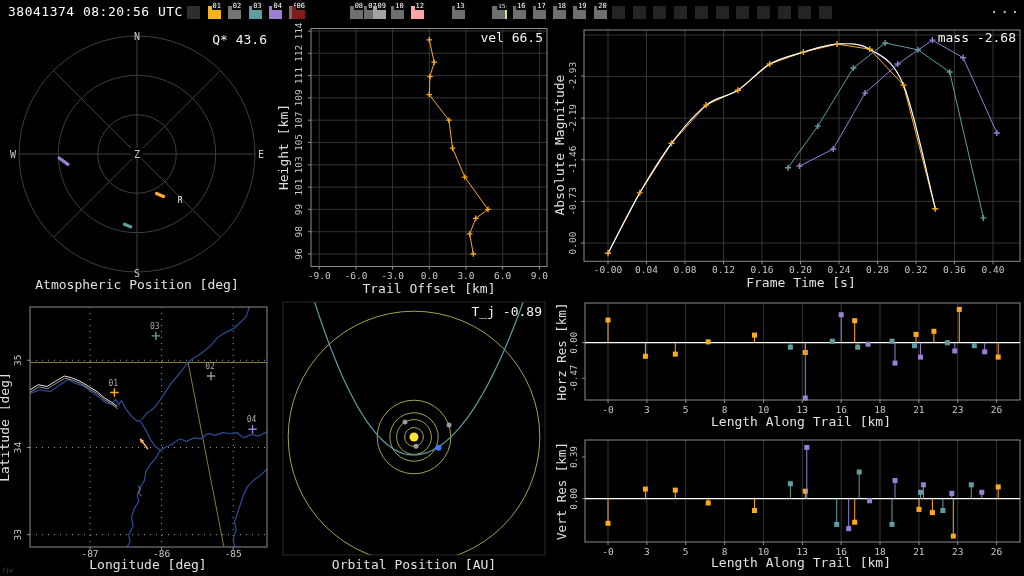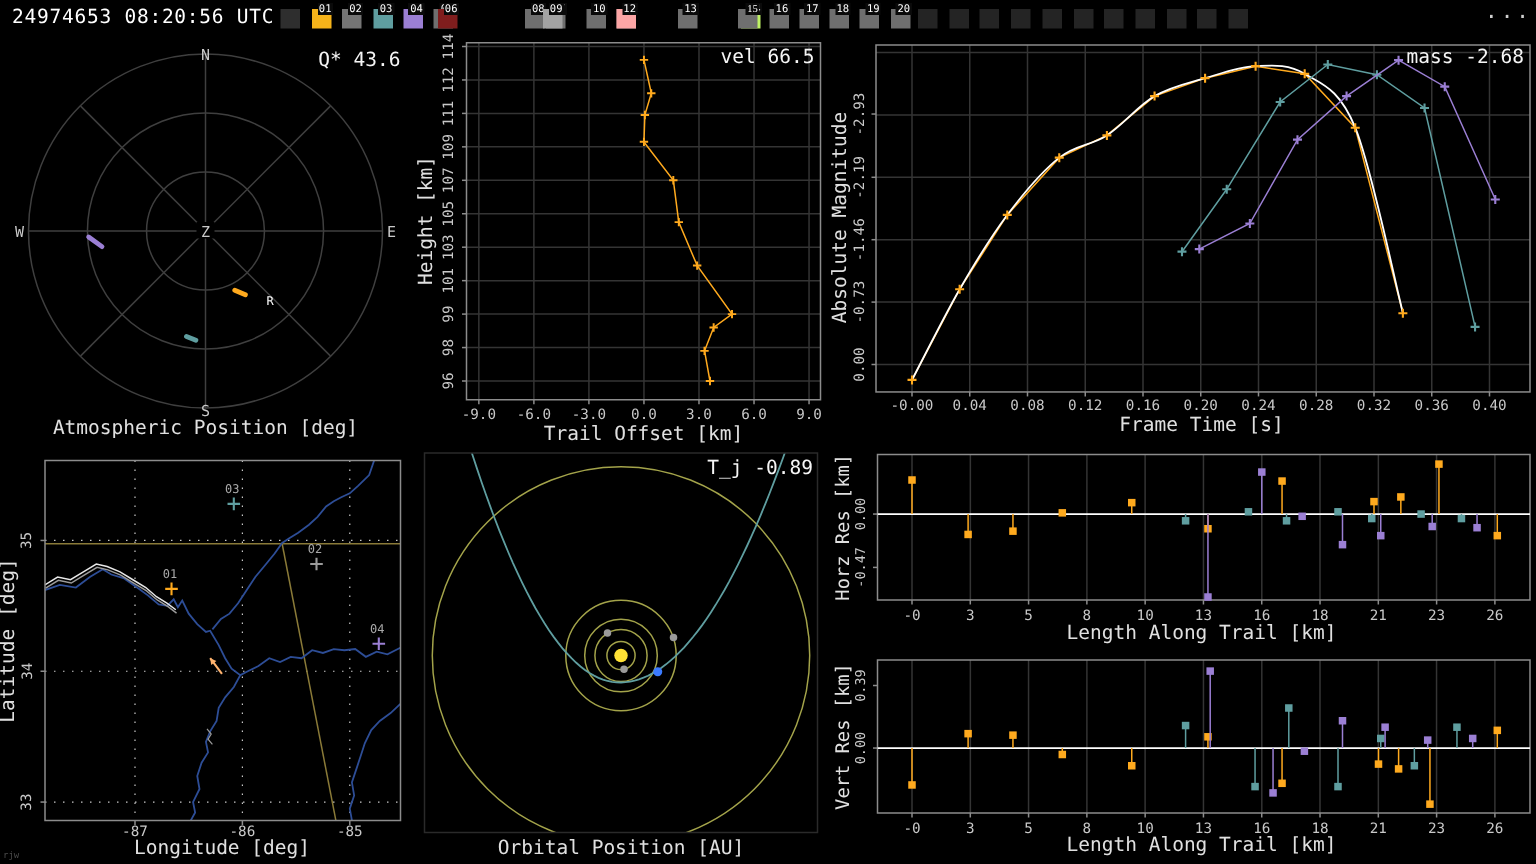--- a/index.html
+++ b/index.html
@@ -445,21 +445,21 @@
         <text x="996.6" y="555" text-anchor="middle" font-size="9.5" fill="#c8c8c8">26</text>
         <line x1="582" y1="457.009" x2="585" y2="457.009" stroke="#8c8c8c"></line>
         <text x="577" y="457.009" text-anchor="middle" font-size="9" fill="#c8c8c8" transform="rotate(-90 577 457.009)">0.39</text>
         <line x1="582" y1="498.7" x2="585" y2="498.7" stroke="#8c8c8c"></line>
         <text x="577" y="498.7" text-anchor="middle" font-size="9" fill="#c8c8c8" transform="rotate(-90 577 498.7)">0.00</text>
         <text x="801" y="567" text-anchor="middle" font-size="13" fill="#e0e0e0">Length Along Trail [km]</text>
         <text x="566" y="491" text-anchor="middle" font-size="12.5" fill="#e0e0e0" transform="rotate(-90 566 491)">Vert Res [km]</text>
       </g>
     </svg>
   <div id="hdr">
-    <span id="ts">24974653 08:20:56 UTC</span>
+    <span id="ts">38041374 08:20:56 UTC</span>
     <div id="slots">
         <div class="slot" style="left: 187px; background: rgb(46, 46, 46);"></div>
         <div class="slot" style="left: 208px; background: rgb(245, 179, 26);">
           <span class="slot-num">01</span>
         </div>
         <div class="slot" style="left: 228.3px; background: rgb(117, 117, 117);">
           <span class="slot-num">02</span>
         </div>
         <div class="slot" style="left: 248.6px; background: rgb(95, 158, 160);">
           <span class="slot-num">03</span>
@@ -472,21 +472,21 @@
         </div>
         <div class="slot" style="left: 292px; background: #7f1d1d;">
           <span class="slot-num">06</span>
         </div>
         <div class="slot" style="left: 329.8px; background: rgb(111, 111, 111); margin-left: 34px;">
           <span class="slot-num">07</span>
         </div>
         <div class="slot" style="left: 350.1px; background: rgb(111, 111, 111);">
           <span class="slot-num">08</span>
         </div>
-        <div class="slot" style="left: 362px; background: #a3a3a3;">
+        <div class="slot" style="left: 373px; background: #a3a3a3;">
           <span class="slot-num">09</span>
         </div>
         <div class="slot" style="left: 390.7px; background: rgb(111, 111, 111);">
           <span class="slot-num">10</span>
         </div>
         <div class="slot" style="left: 411px; background: rgb(111, 111, 111);">
           <span class="slot-num">11</span>
         </div>
         <div class="slot" style="left: 411px; background: #fca5a5;">
           <span class="slot-num">12</span>

